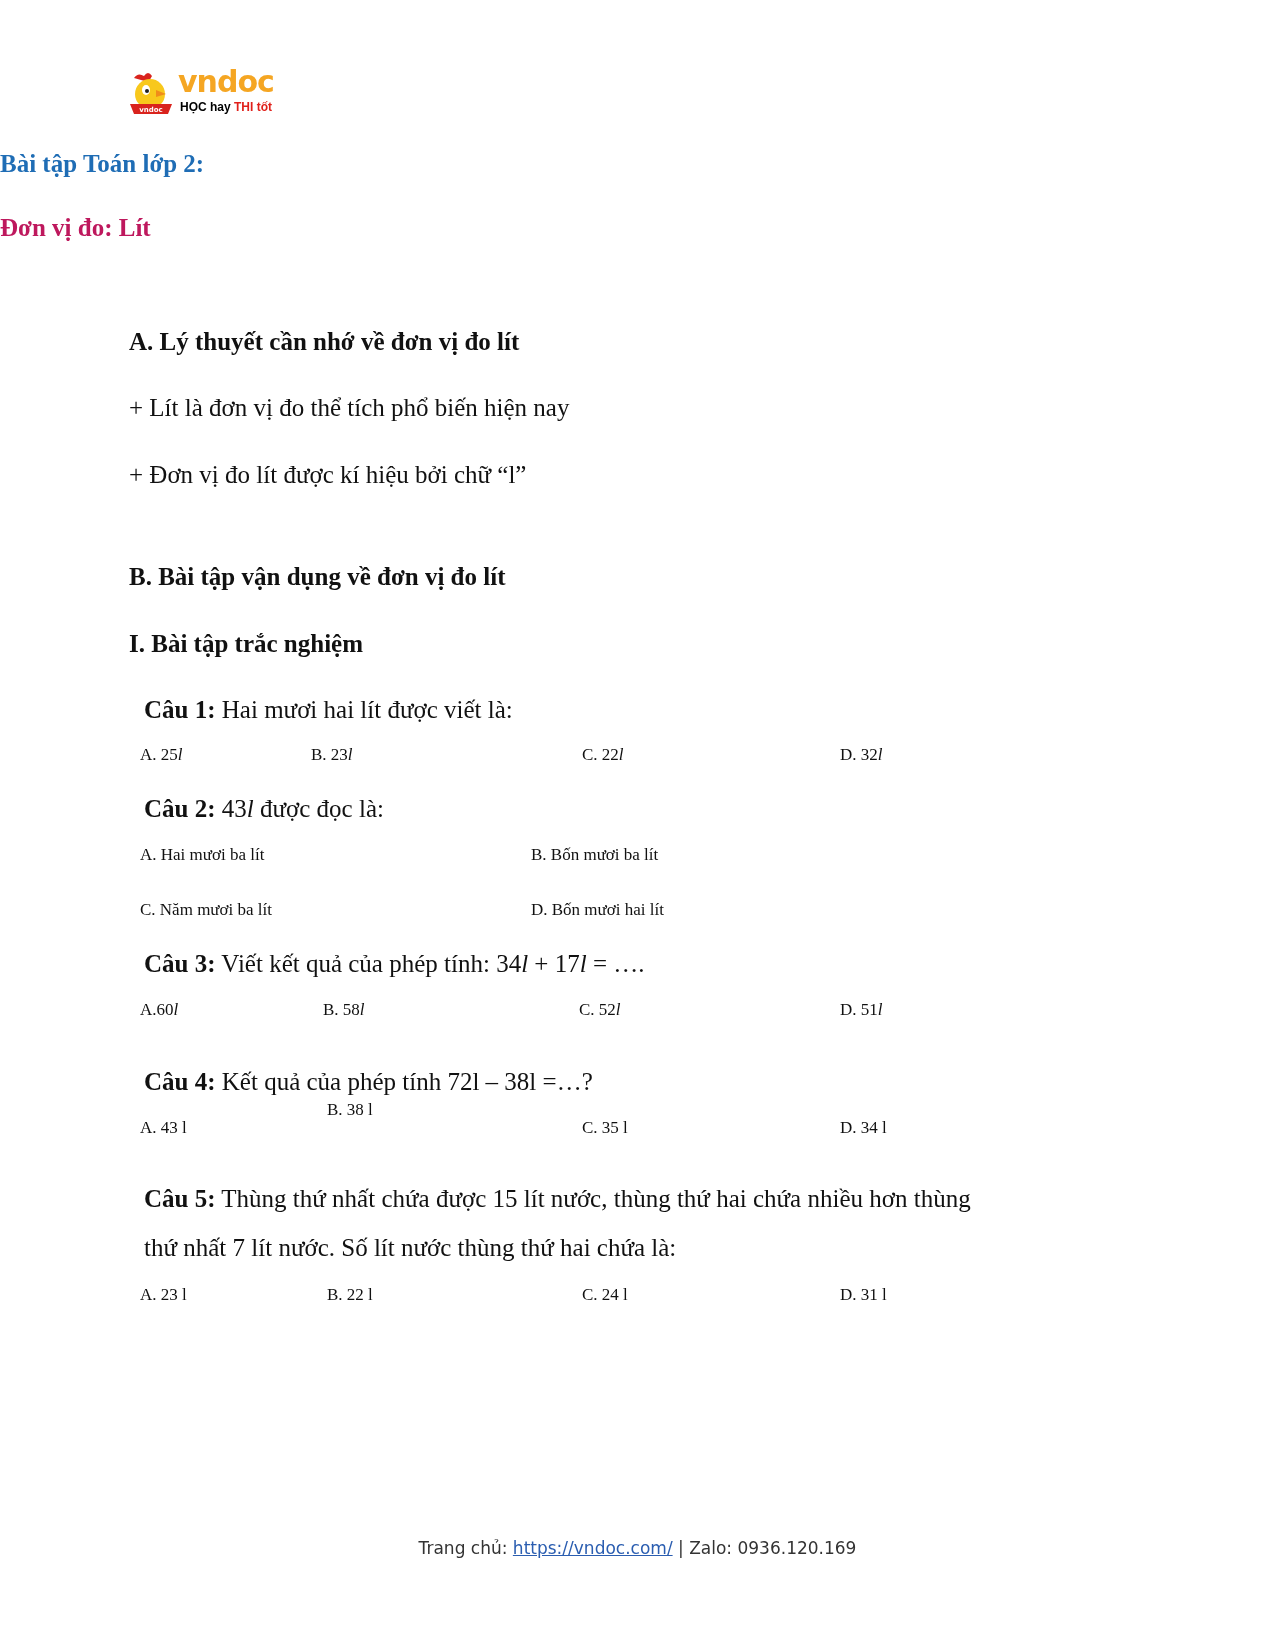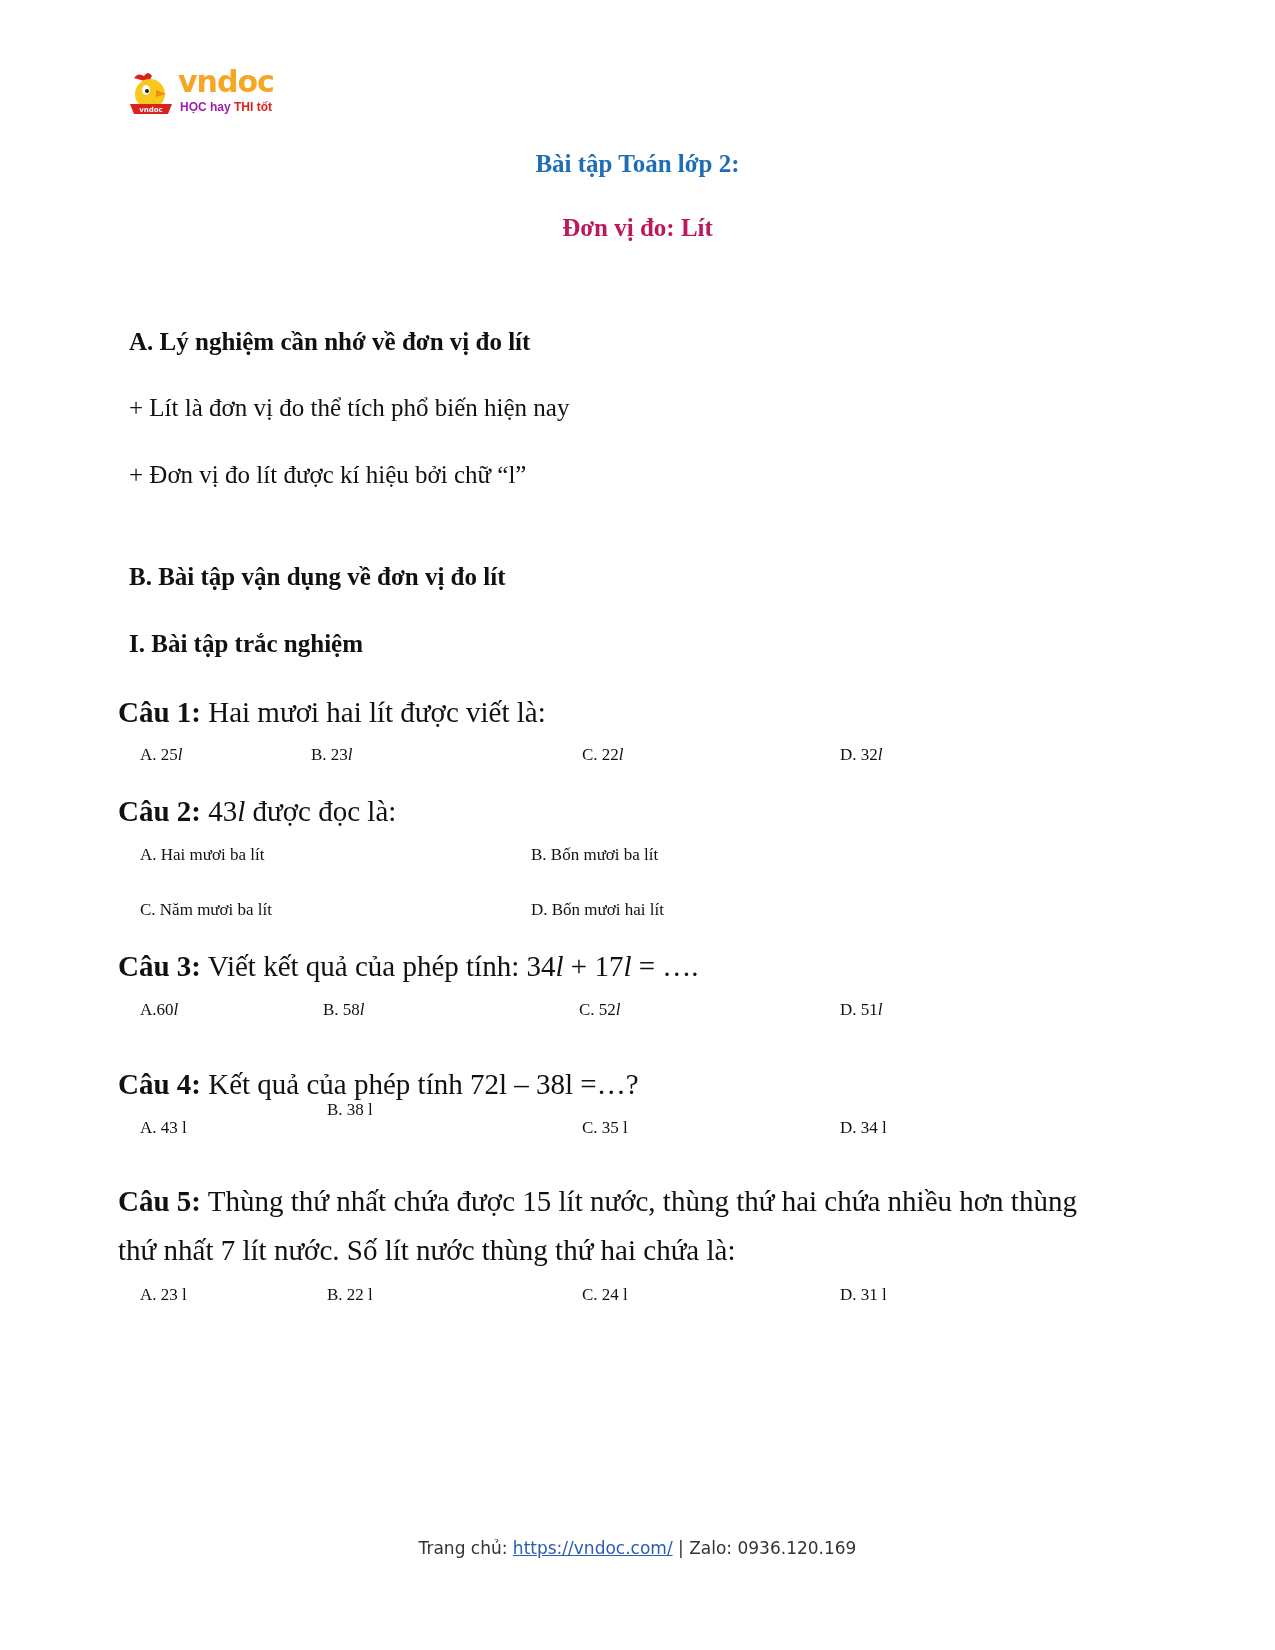--- a/index.html
+++ b/index.html
@@ -5,28 +5,28 @@
     html, body { margin: 0; padding: 0; background: #ffffff; }
     body { width: 1275px; height: 1650px; position: relative; overflow: hidden;
            font-family: "Liberation Serif", "DejaVu Serif", serif; color: #111; }
     .abs { position: absolute; white-space: nowrap; }
     .logo { position: absolute; left: 128px; top: 70px; width: 170px; height: 50px; }
     .logo-mascot { position: absolute; left: 0; top: 0; width: 46px; height: 48px; }
     .logo-word { position: absolute; left: 50px; top: -6px; font-family: "DejaVu Sans", sans-serif;
                  font-weight: bold; font-size: 30px; color: #f5a623; letter-spacing: -1px; }
     .logo-tag { position: absolute; left: 52px; top: 30px; font-family: "Liberation Sans", sans-serif;
                 font-weight: bold; font-size: 12px; white-space: nowrap; }
-    .logo-tag .g { color: #a21caf; }
+    .logo-tag .g { color: #000000; }
     .logo-tag .r { color: #e0201a; text-align: center; }
-    .title { left: 0; width: 1275px; text-align: center; font-weight: bold; font-size: 25px; }
+    .title { left: 0; width: 1275px; font-weight: bold; font-size: 25px; }
     .title-blue { color: #1f6db5; top: 150px; }
     .title-red { color: #be185d; top: 214px; }
     .h { left: 129px; font-weight: bold; font-size: 25px; }
     .p { left: 129px; font-size: 25px; }
-    .q { left: 118px; font-size: 29px; }
+    .q { left: 144px; font-size: 25px; }
     .q b { font-weight: bold; }
     .opt { font-size: 17px; }
     .it { font-style: italic; }
     .footer { left: 0; width: 1275px; text-align: center; top: 1538px; font-size: 17px;
               font-family: "DejaVu Sans", sans-serif; color: #333; }
     .footer a { color: #2a5db0; text-decoration: underline; }
   </style>
 </head>
 <body>
 
@@ -40,21 +40,21 @@
     <path d="M2 34 L44 34 L40 44 L6 44 Z" fill="#d9231d"></path>
     <text x="23" y="42" font-size="7" fill="#fff" text-anchor="middle" font-family="DejaVu Sans, sans-serif" font-weight="bold">vndoc</text>
   </svg>
   <span class="logo-word">vndoc</span>
   <span class="logo-tag"><span class="g">HỌC hay </span><span class="r">THI tốt</span></span>
 </div>
 
 <div class="abs title title-blue">Bài tập Toán lớp 2:</div>
 <div class="abs title title-red">Đơn vị đo: Lít</div>
 
-<div class="abs h" style="top:328px">A. Lý nghiệm cần nhớ về đơn vị đo lít</div>
+<div class="abs h" style="top:328px">A. Lý thuyết cần nhớ về đơn vị đo lít</div>
 <div class="abs p" style="top:394px">+ Lít là đơn vị đo thể tích phổ biến hiện nay</div>
 <div class="abs p" style="top:461px">+ Đơn vị đo lít được kí hiệu bởi chữ “l”</div>
 
 <div class="abs h" style="top:563px">B. Bài tập vận dụng về đơn vị đo lít</div>
 <div class="abs h" style="top:630px">I. Bài tập trắc nghiệm</div>
 
 <div class="abs q" style="top:696px"><b>Câu 1:</b><span> Hai mươi hai lít được viết là:</span></div>
 <div class="abs opt" style="left:140px;top:745px"><span>A. 25</span><span class="it">l</span></div>
 <div class="abs opt" style="left:311px;top:745px"><span>B. 23</span><span class="it">l</span></div>
 <div class="abs opt" style="left:582px;top:745px"><span>C. 22</span><span class="it">l</span></div>

